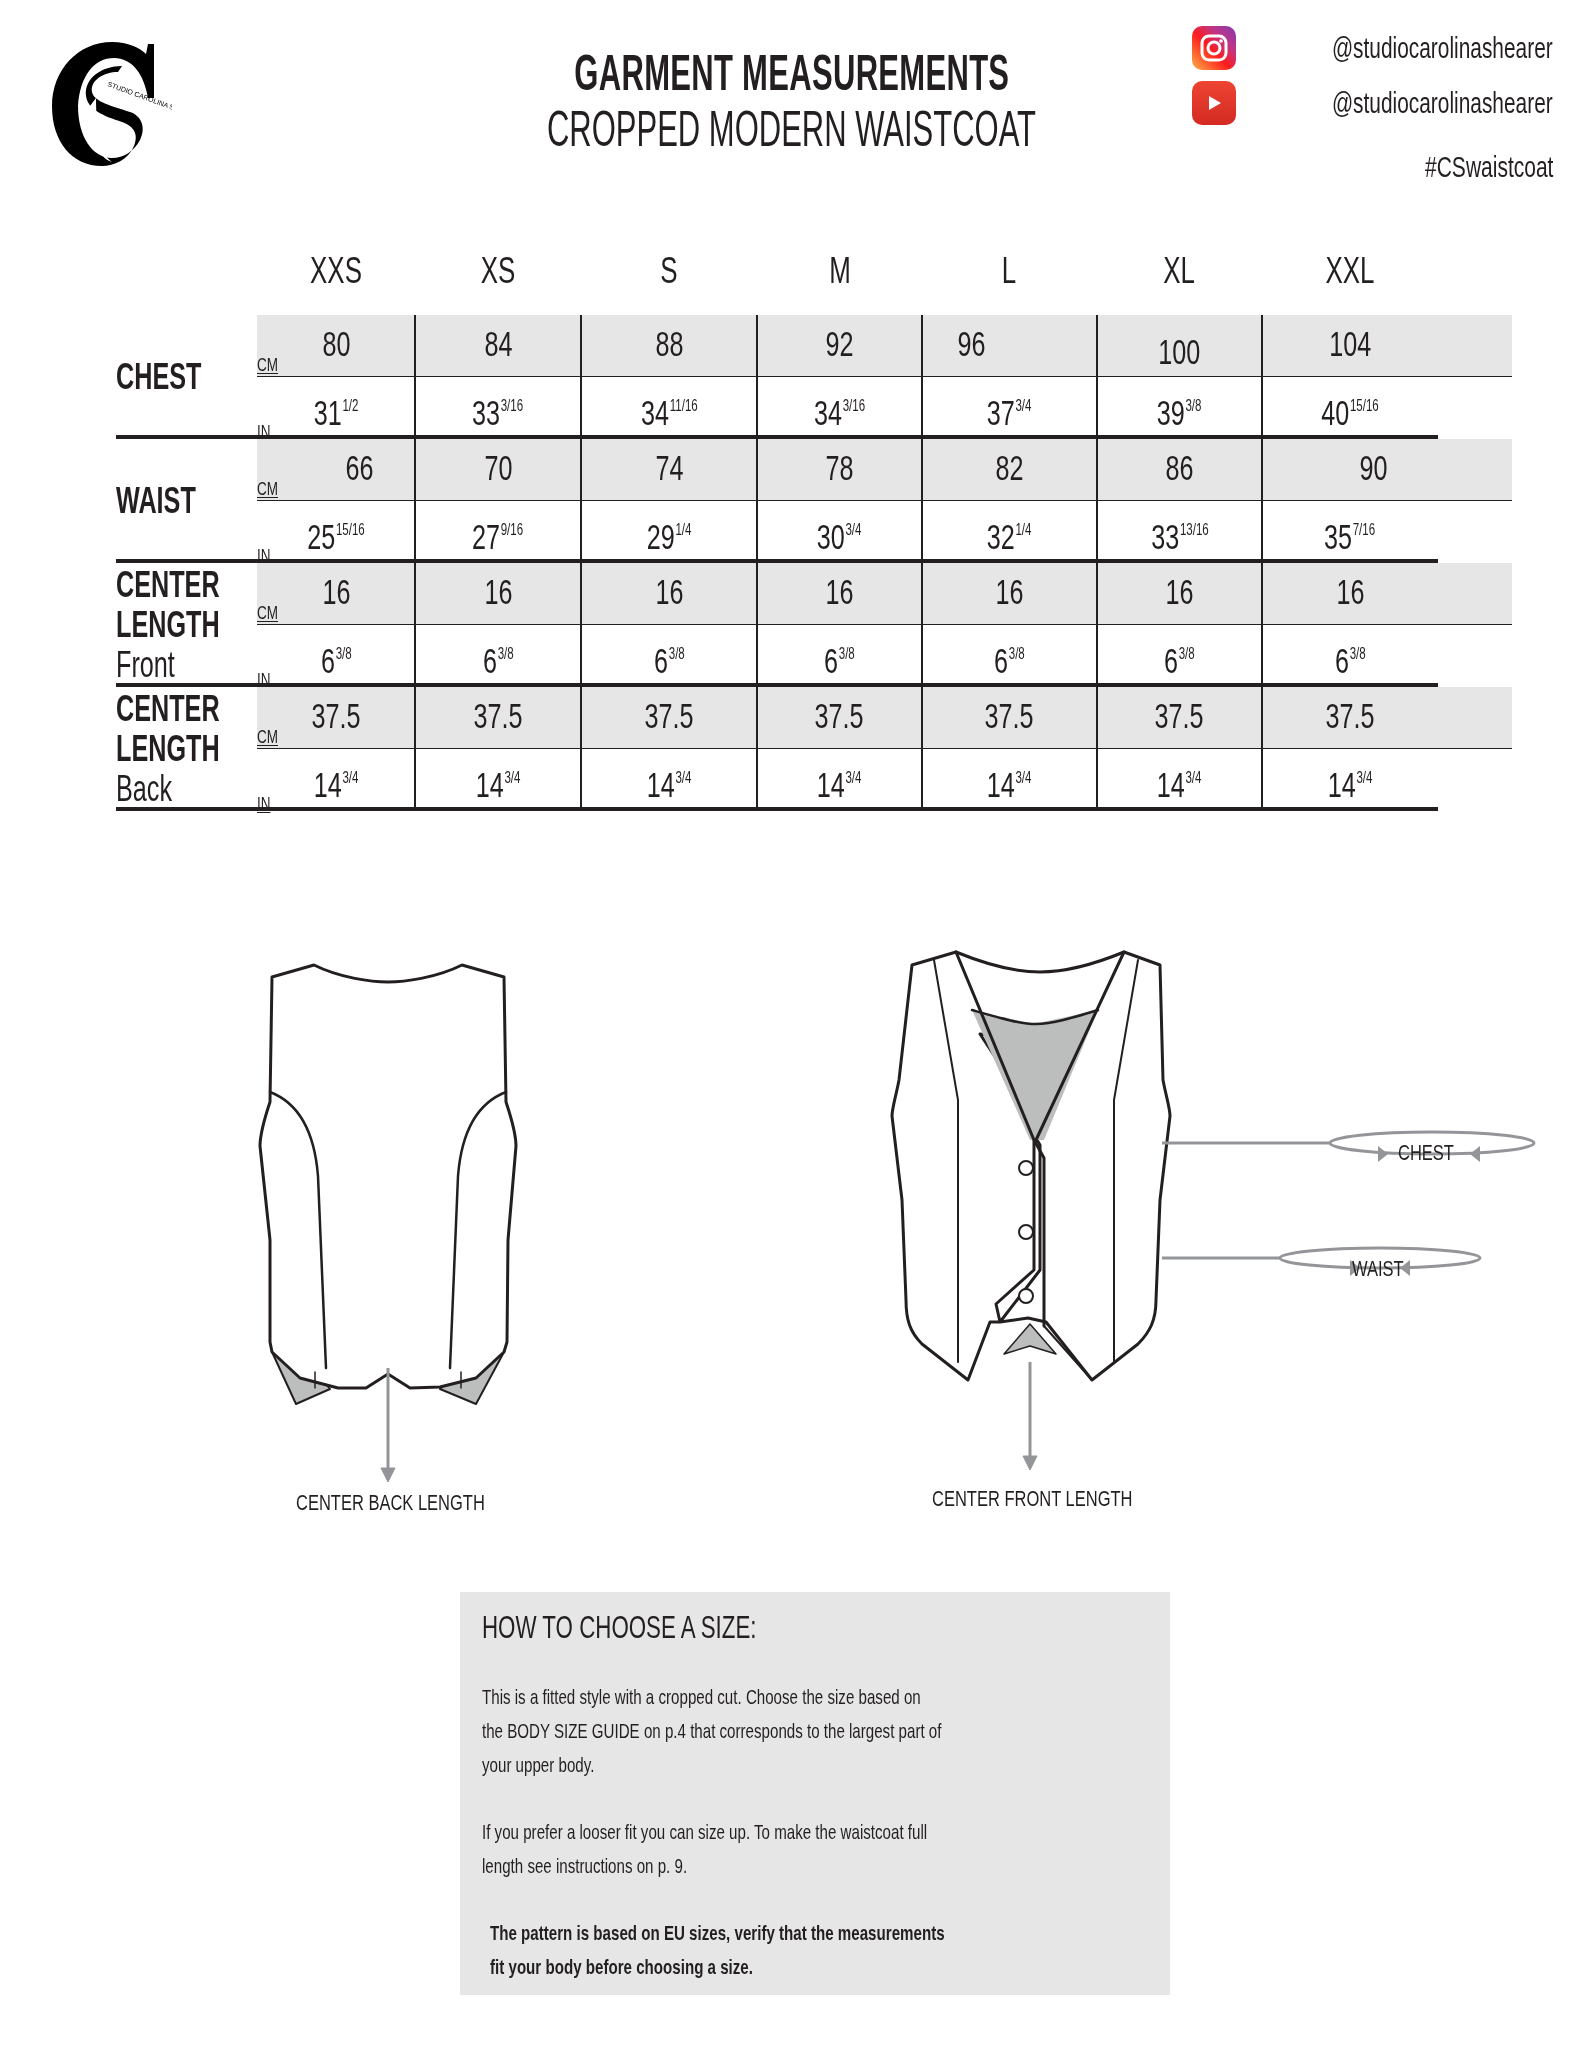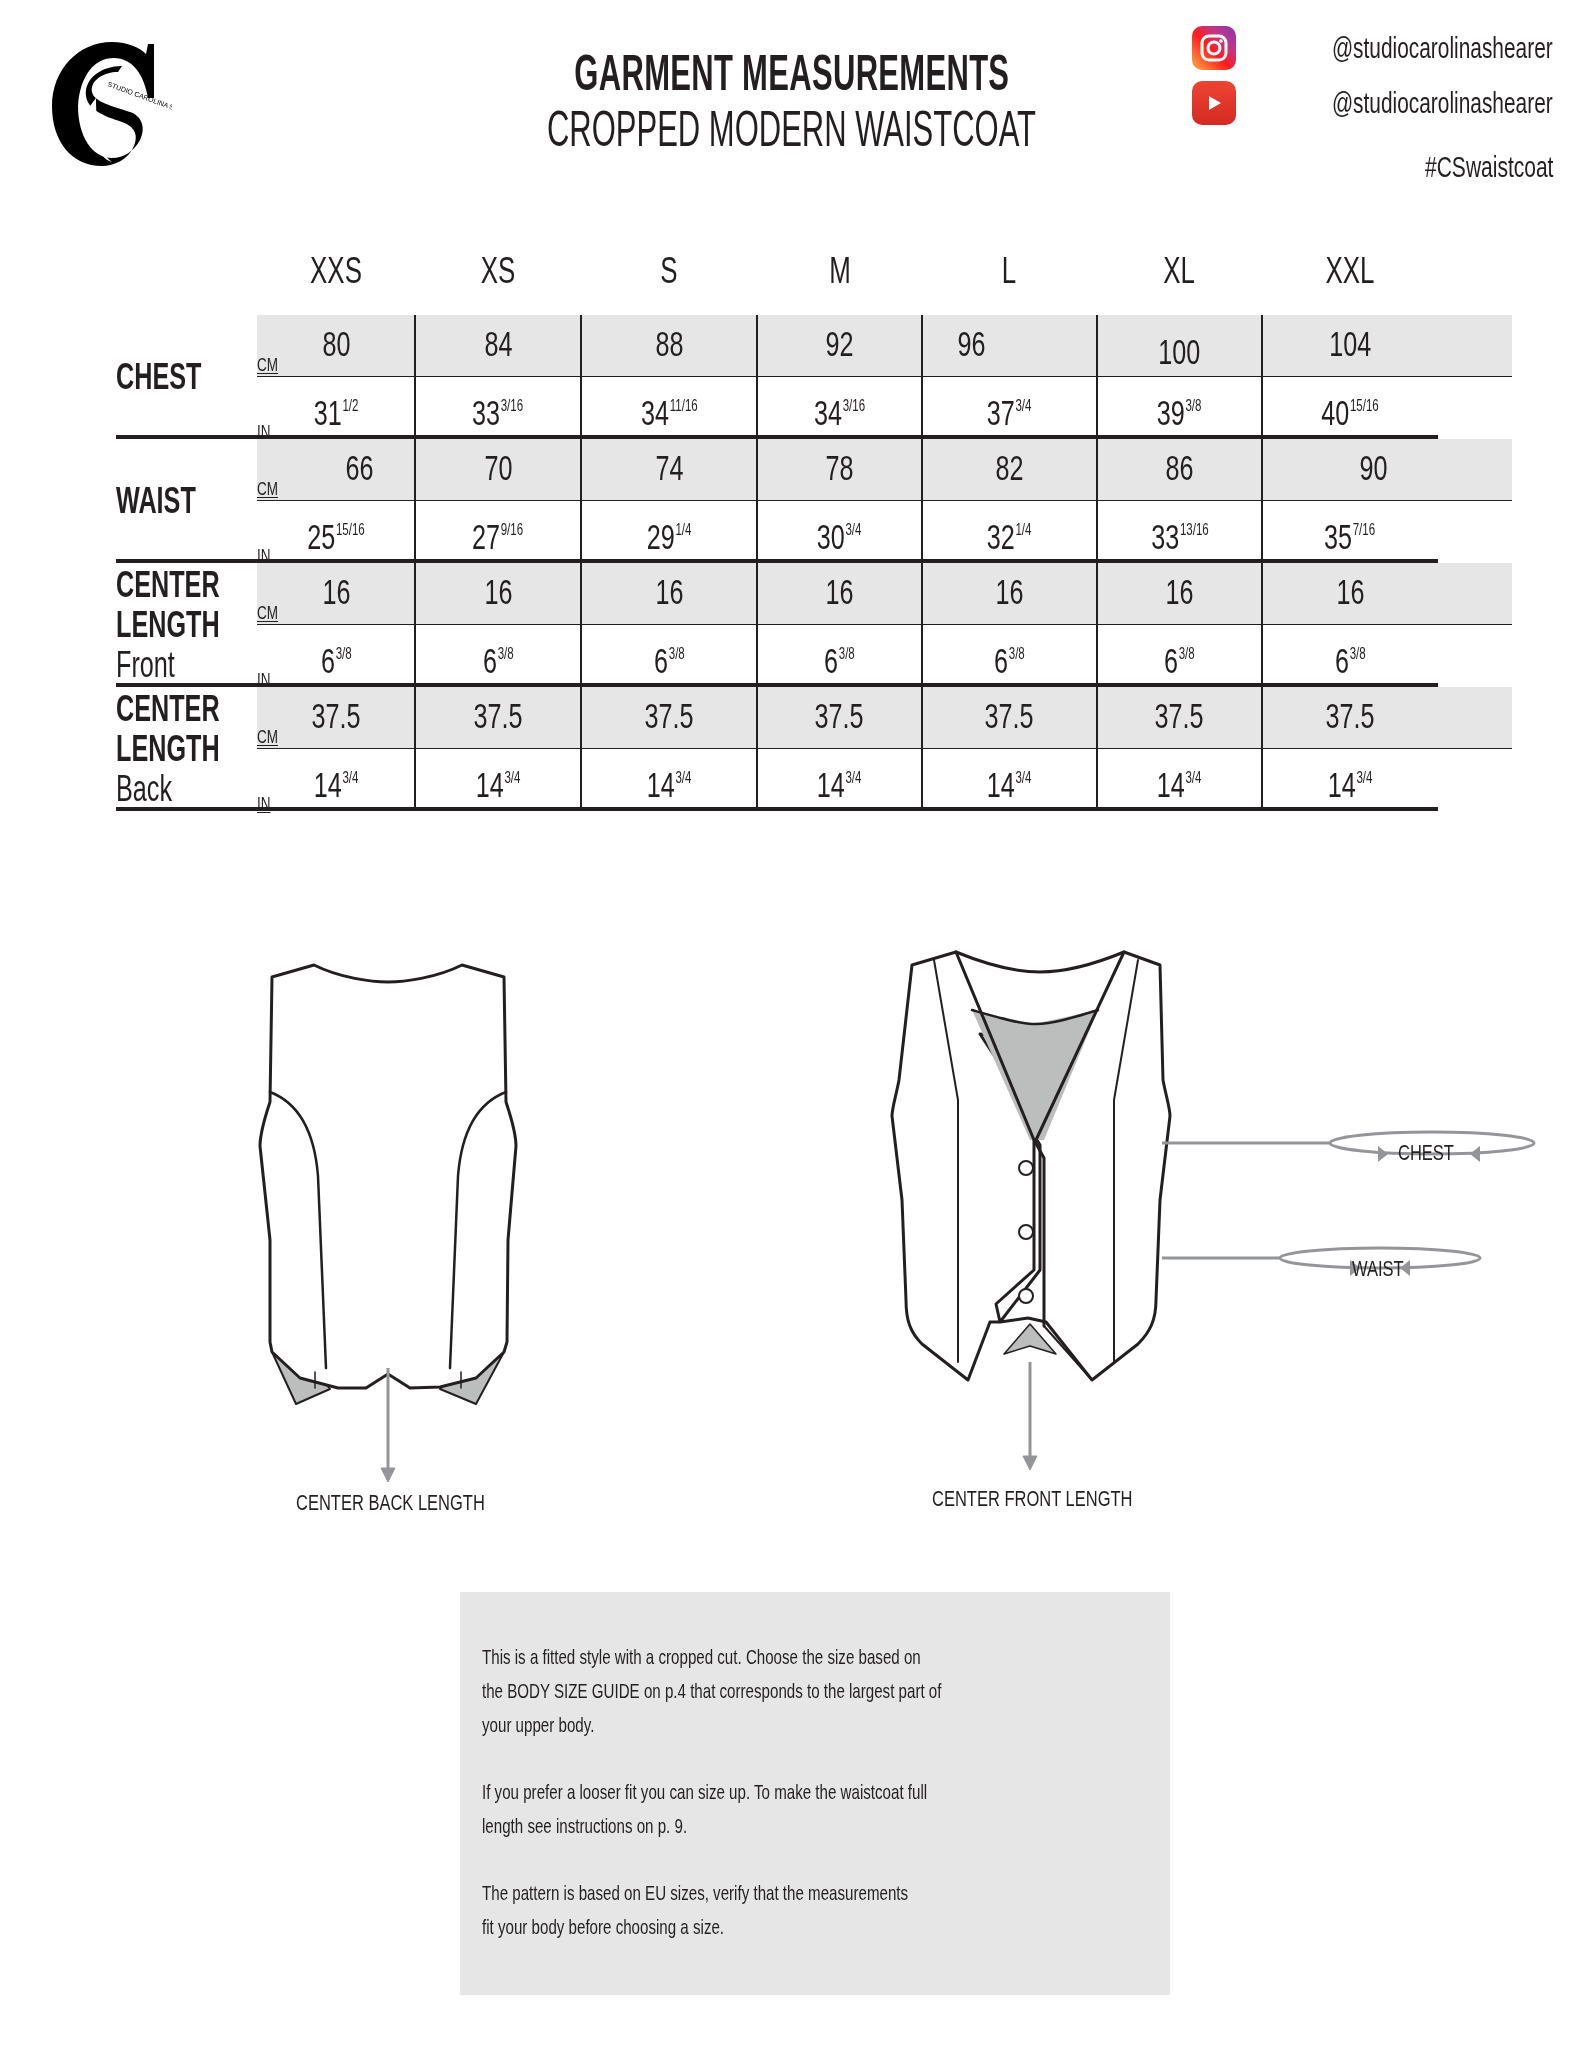--- a/index.html
+++ b/index.html
@@ -48,21 +48,21 @@
   .cap { position: absolute; font-size: 22px; color: #231f20; }
   .cap span { display: inline-block; transform: scaleX(0.75); transform-origin: left center; white-space: nowrap; }
 
   
   #info { position: absolute; left: 460px; top: 1592px; width: 710px; height: 403px; background: #e6e6e6; padding: 16px 0 0 22px; }
   #info .h { font-size: 31px; line-height: 40px; }
   #info p { font-size: 21px; line-height: 34px; }
   #info .h span, #info p span { display: inline-block; transform: scaleX(0.72); transform-origin: left top; white-space: nowrap; }
   #info .gap1 { height: 32px; }
   #info .gap2 { height: 33px; }
-  #info p.bold { font-weight: 400; }
+  #info p.bold { font-weight: 700; margin-left: 8px; }
   .line { display: block; }
 </style>
 </head>
 <body>
 
 <svg id="logo" viewBox="0 0 130 140">
   <path d="M112 8 L112 62 L106 62 C102 38 90 22 72 22 C52 22 38 40 36 70 C36 100 50 122 70 122 C82 122 92 115 98 104 C104 92 100 80 88 76 C70 70 52 66 50 56 C48 44 62 36 76 36 L80 30 C60 30 42 42 44 60 C46 74 62 80 80 86 C94 91 96 100 92 110 C86 124 72 130 60 130 C30 130 10 106 10 70 C10 34 36 6 70 6 C86 6 98 12 104 18 L106 8 Z" fill="#000"></path>
   <path d="M54 62 C54 92 58 118 70 126 C56 122 48 100 48 70 Z" fill="#fff"></path>
   <text x="70" y="58" font-size="7" fill="#000" font-family="Liberation Sans, sans-serif" transform="rotate(20 90 40)">STUDIO CAROLINA SHEARER</text>
 </svg>
@@ -277,20 +277,21 @@
       <polygon points="1400,328 1410,320 1410,336" fill="#939598" stroke="none"></polygon>
     </g>
   </svg>
   <div class="cap" style="left:1398px; top:200px;"><span>CHEST</span></div>
   <div class="cap" style="left:1352px; top:316px;"><span>WAIST</span></div>
   <div class="cap" style="left:296px; top:550px;"><span>CENTER BACK LENGTH</span></div>
   <div class="cap" style="left:932px; top:546px;"><span>CENTER FRONT LENGTH</span></div>
 </div>
 
 <div id="info">
+  <div class="h"><span>HOW TO CHOOSE A SIZE:</span></div>
   <div class="gap1"></div>
   <p>
     <span class="line">This is a fitted style with a cropped cut. Choose the size based on</span><br>
     <span class="line">the BODY SIZE GUIDE on p.4 that corresponds to the largest part of</span><br>
     <span class="line">your upper body.</span>
   </p>
   <div class="gap2"></div>
   <p>
     <span class="line">If you prefer a looser fit you can size up. To make the waistcoat full</span><br>
     <span class="line">length see instructions on p. 9.</span>

